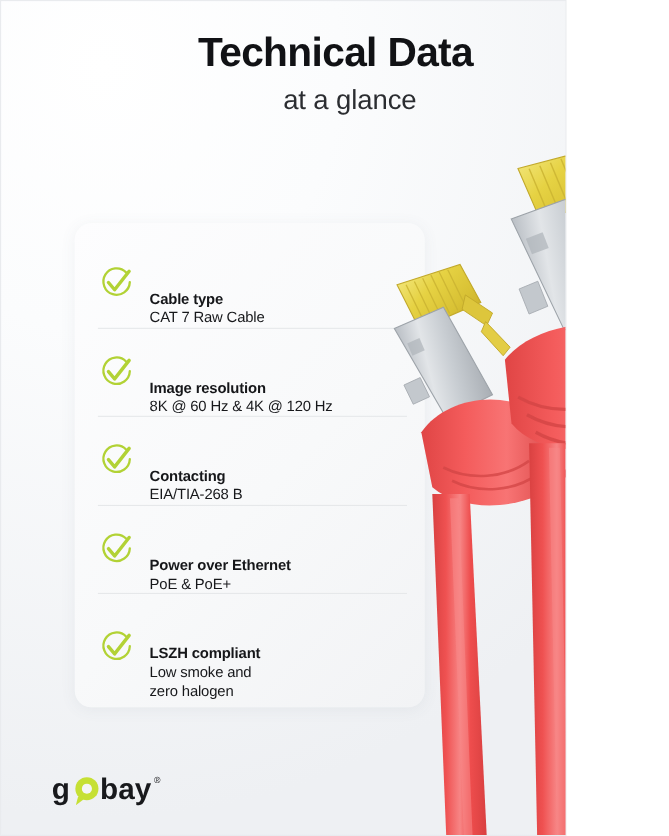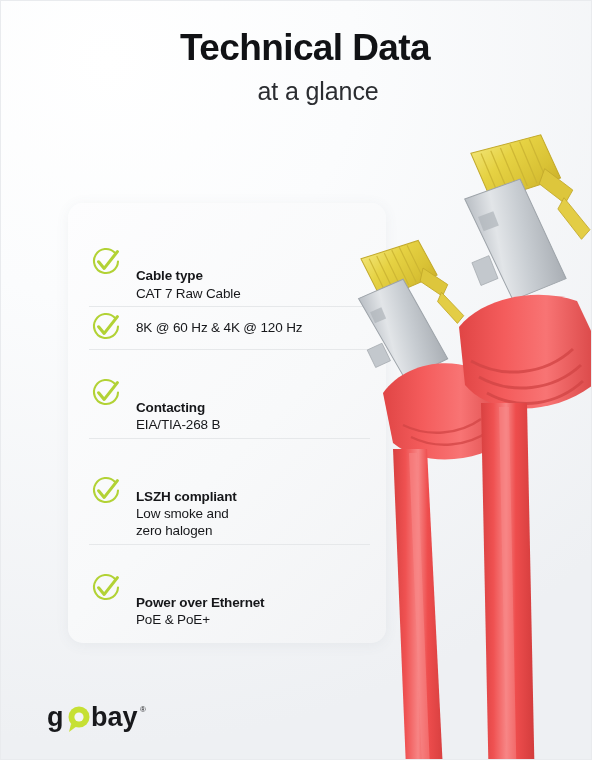--- a/index.html
+++ b/index.html
@@ -9,21 +9,21 @@
   body {
     width: 608px;
     height: 760px;
     overflow: hidden;
     font-family: "Liberation Sans", sans-serif;
     background: #ffffff;
   }
 
   #page {
     position: relative;
-    width: 592px;
+    width: 515px;
     height: 760px;
     box-sizing: border-box;
     border: 1px solid #e9ebee;
     background:
       radial-gradient(ellipse 120% 90% at 18% 8%, #ffffff 0%, #fbfcfd 35%, #eef0f3 100%),
       linear-gradient(160deg, #f7f8fa 0%, #eceef1 55%, #e6e9ed 100%);
     overflow: hidden;
   }
 
   
@@ -267,61 +267,62 @@
       </div>
 
       <div class="feature-row">
         <span class="check-icon">
           <svg width="34" height="34" viewBox="0 0 34 34" xmlns="http://www.w3.org/2000/svg">
             <path d="M25.6 7.6 A12 12 0 1 0 29 16.5" fill="none" stroke="#b2d235" stroke-width="2.1" stroke-linecap="round"></path>
             <path d="M9.6 16.8 L15.2 23.4 L28.4 6.6" fill="none" stroke="#b2d235" stroke-width="3.1" stroke-linecap="round" stroke-linejoin="round"></path>
           </svg>
         </span>
         <span class="feature-text">
+          <div class="feature-title">Image resolution</div>
           <div class="feature-desc">8K @ 60 Hz &amp; 4K @ 120 Hz</div>
         </span>
       </div>
 
       <div class="feature-row">
         <span class="check-icon">
           <svg width="34" height="34" viewBox="0 0 34 34" xmlns="http://www.w3.org/2000/svg">
             <path d="M25.6 7.6 A12 12 0 1 0 29 16.5" fill="none" stroke="#b2d235" stroke-width="2.1" stroke-linecap="round"></path>
             <path d="M9.6 16.8 L15.2 23.4 L28.4 6.6" fill="none" stroke="#b2d235" stroke-width="3.1" stroke-linecap="round" stroke-linejoin="round"></path>
           </svg>
         </span>
         <span class="feature-text">
           <div class="feature-title">Contacting</div>
           <div class="feature-desc">EIA/TIA-268 B</div>
+        </span>
+      </div>
+
+      <div class="feature-row">
+        <span class="check-icon">
+          <svg width="34" height="34" viewBox="0 0 34 34" xmlns="http://www.w3.org/2000/svg">
+            <path d="M25.6 7.6 A12 12 0 1 0 29 16.5" fill="none" stroke="#b2d235" stroke-width="2.1" stroke-linecap="round"></path>
+            <path d="M9.6 16.8 L15.2 23.4 L28.4 6.6" fill="none" stroke="#b2d235" stroke-width="3.1" stroke-linecap="round" stroke-linejoin="round"></path>
+          </svg>
+        </span>
+        <span class="feature-text">
+          <div class="feature-title">Power over Ethernet</div>
+          <div class="feature-desc">PoE &amp; PoE+</div>
         </span>
       </div>
 
       <div class="feature-row">
         <span class="check-icon">
           <svg width="34" height="34" viewBox="0 0 34 34" xmlns="http://www.w3.org/2000/svg">
             <path d="M25.6 7.6 A12 12 0 1 0 29 16.5" fill="none" stroke="#b2d235" stroke-width="2.1" stroke-linecap="round"></path>
             <path d="M9.6 16.8 L15.2 23.4 L28.4 6.6" fill="none" stroke="#b2d235" stroke-width="3.1" stroke-linecap="round" stroke-linejoin="round"></path>
           </svg>
         </span>
         <span class="feature-text">
           <div class="feature-title">LSZH compliant</div>
           <div class="feature-desc">Low smoke and</div>
           <div class="feature-desc">zero halogen</div>
-        </span>
-      </div>
-
-      <div class="feature-row">
-        <span class="check-icon">
-          <svg width="34" height="34" viewBox="0 0 34 34" xmlns="http://www.w3.org/2000/svg">
-            <path d="M25.6 7.6 A12 12 0 1 0 29 16.5" fill="none" stroke="#b2d235" stroke-width="2.1" stroke-linecap="round"></path>
-            <path d="M9.6 16.8 L15.2 23.4 L28.4 6.6" fill="none" stroke="#b2d235" stroke-width="3.1" stroke-linecap="round" stroke-linejoin="round"></path>
-          </svg>
-        </span>
-        <span class="feature-text">
-          <div class="feature-title">Power over Ethernet</div>
-          <div class="feature-desc">PoE &amp; PoE+</div>
         </span>
       </div>
 
     </div>
   </div>
 
   <div class="logo">
     <span class="logo-mark">
       <svg width="92" height="34" viewBox="0 0 92 34" xmlns="http://www.w3.org/2000/svg">
 

